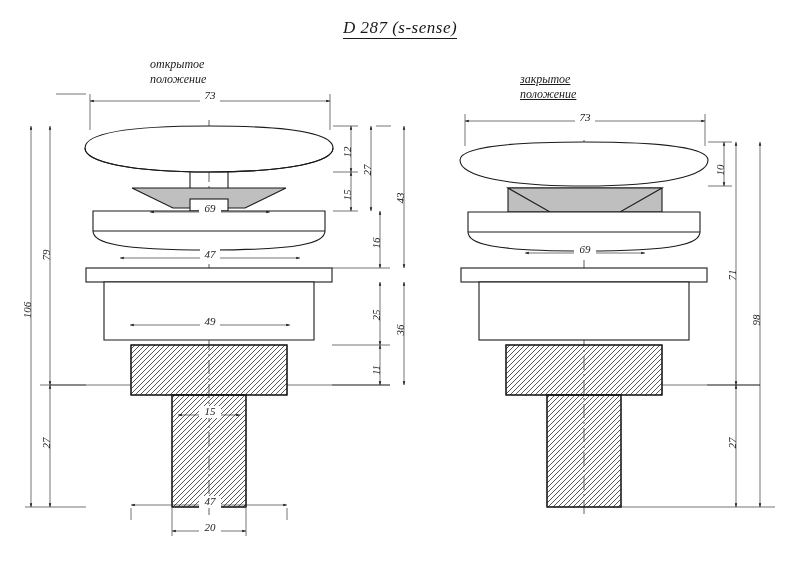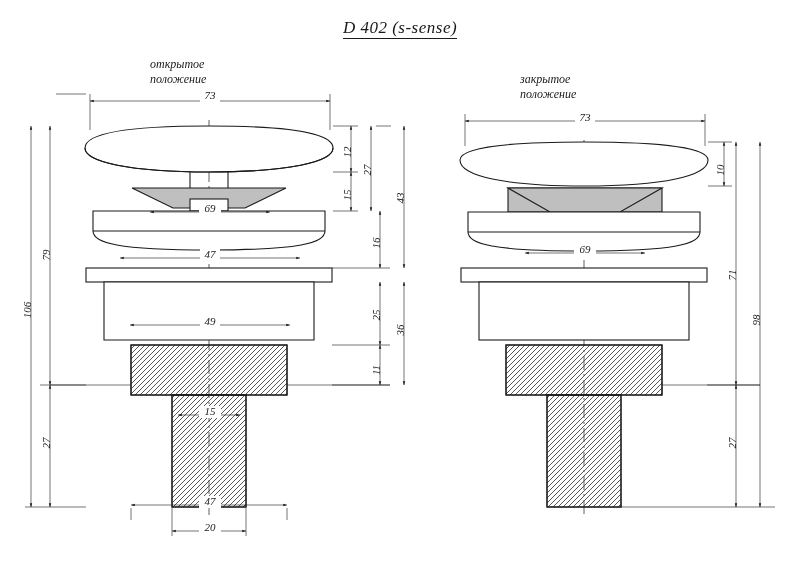--- a/index.html
+++ b/index.html
@@ -34,38 +34,38 @@
   }
   .caption {
     position: absolute;
     font-style: italic;
     font-size: 12px;
     line-height: 15px;
     color: #1a1a1a;
     white-space: pre-line;
   }
   #cap-left { left: 150px; top: 57px; width: 120px; }
-  #cap-right { left: 520px; top: 72px; width: 130px; }
+  #cap-right { left: 520px; top: 72px; width: 130px; text-decoration: underline; }
 
   svg { position: absolute; left: 0; top: 0; }
 
   .dim-text {
     font-family: "Liberation Serif", serif;
     font-style: italic;
     font-size: 11px;
     fill: #1a1a1a;
   }
 </style>
 </head>
 <body>
 
 <div id="page">
 
   <div id="title">
-    <span>D 402 (s-sense)</span>
+    <span>D 287 (s-sense)</span>
   </div>
 
   <div class="caption" id="cap-left">открытое
 положение</div>
   <div class="caption" id="cap-right">закрытое
 положение</div>
 
   <svg width="800" height="561">
     <defs>
       <pattern id="hatchPat" width="6" height="6" patternUnits="userSpaceOnUse" patternTransform="rotate(0)">

